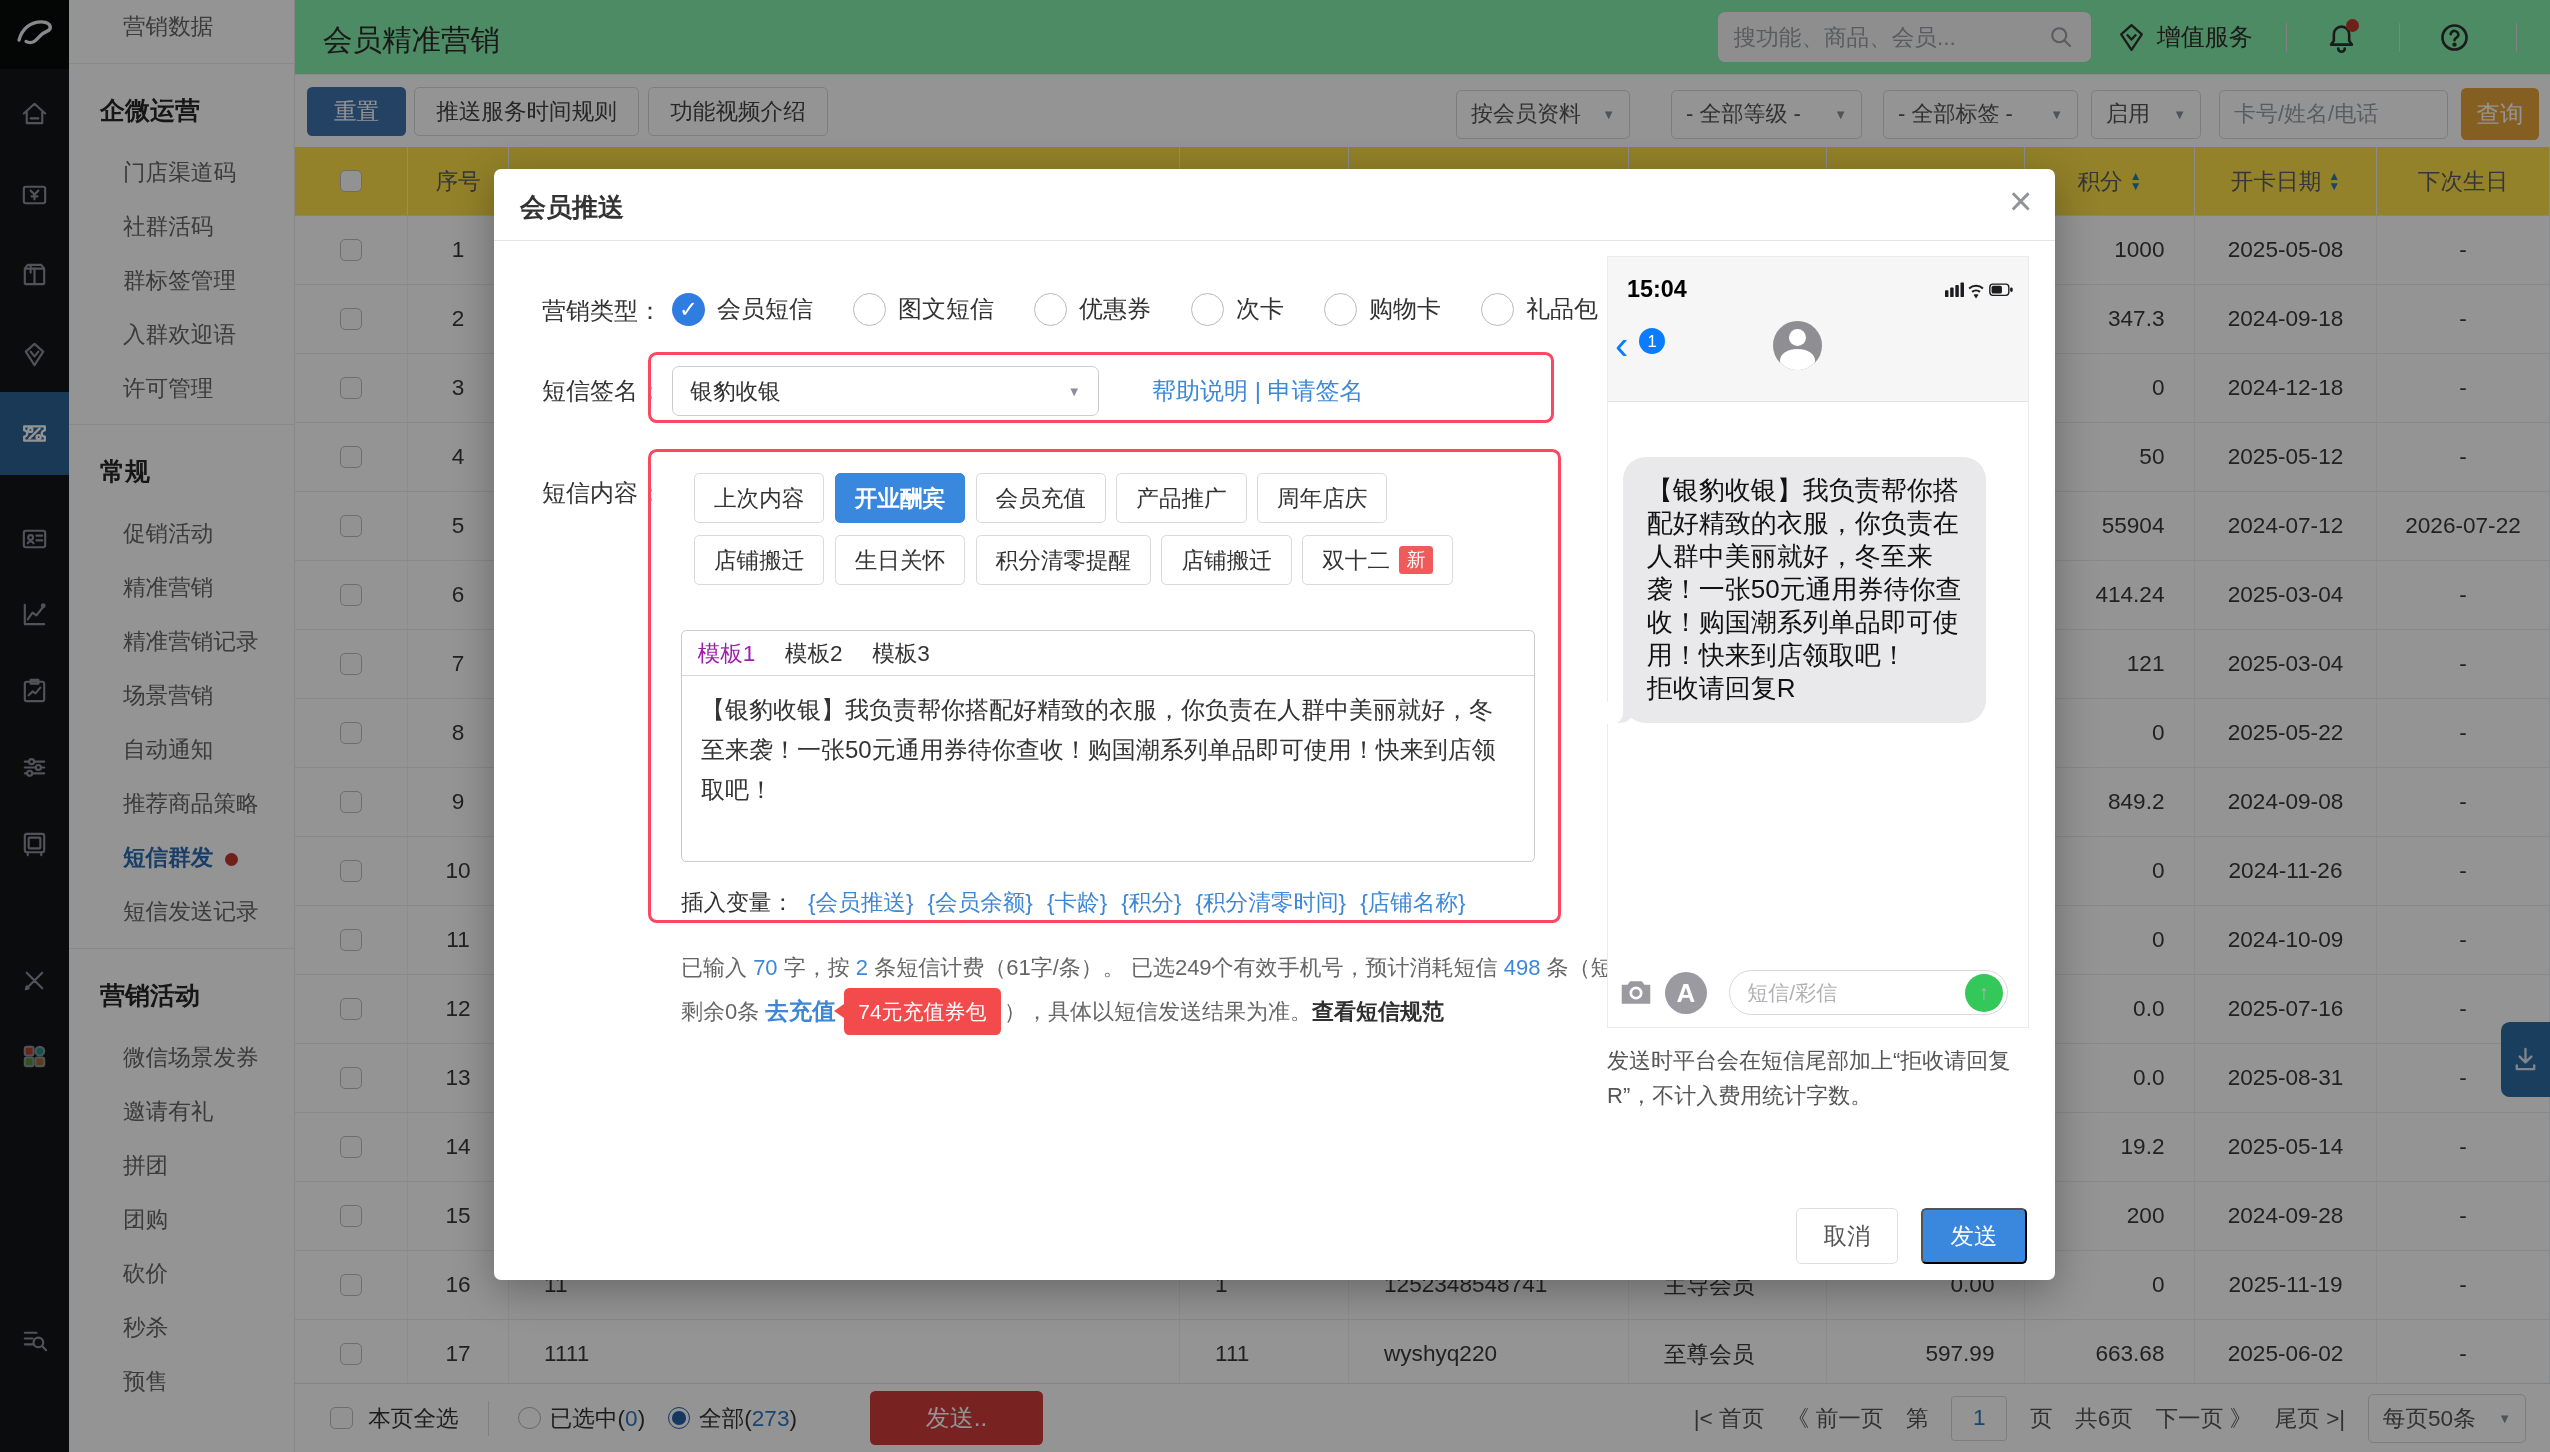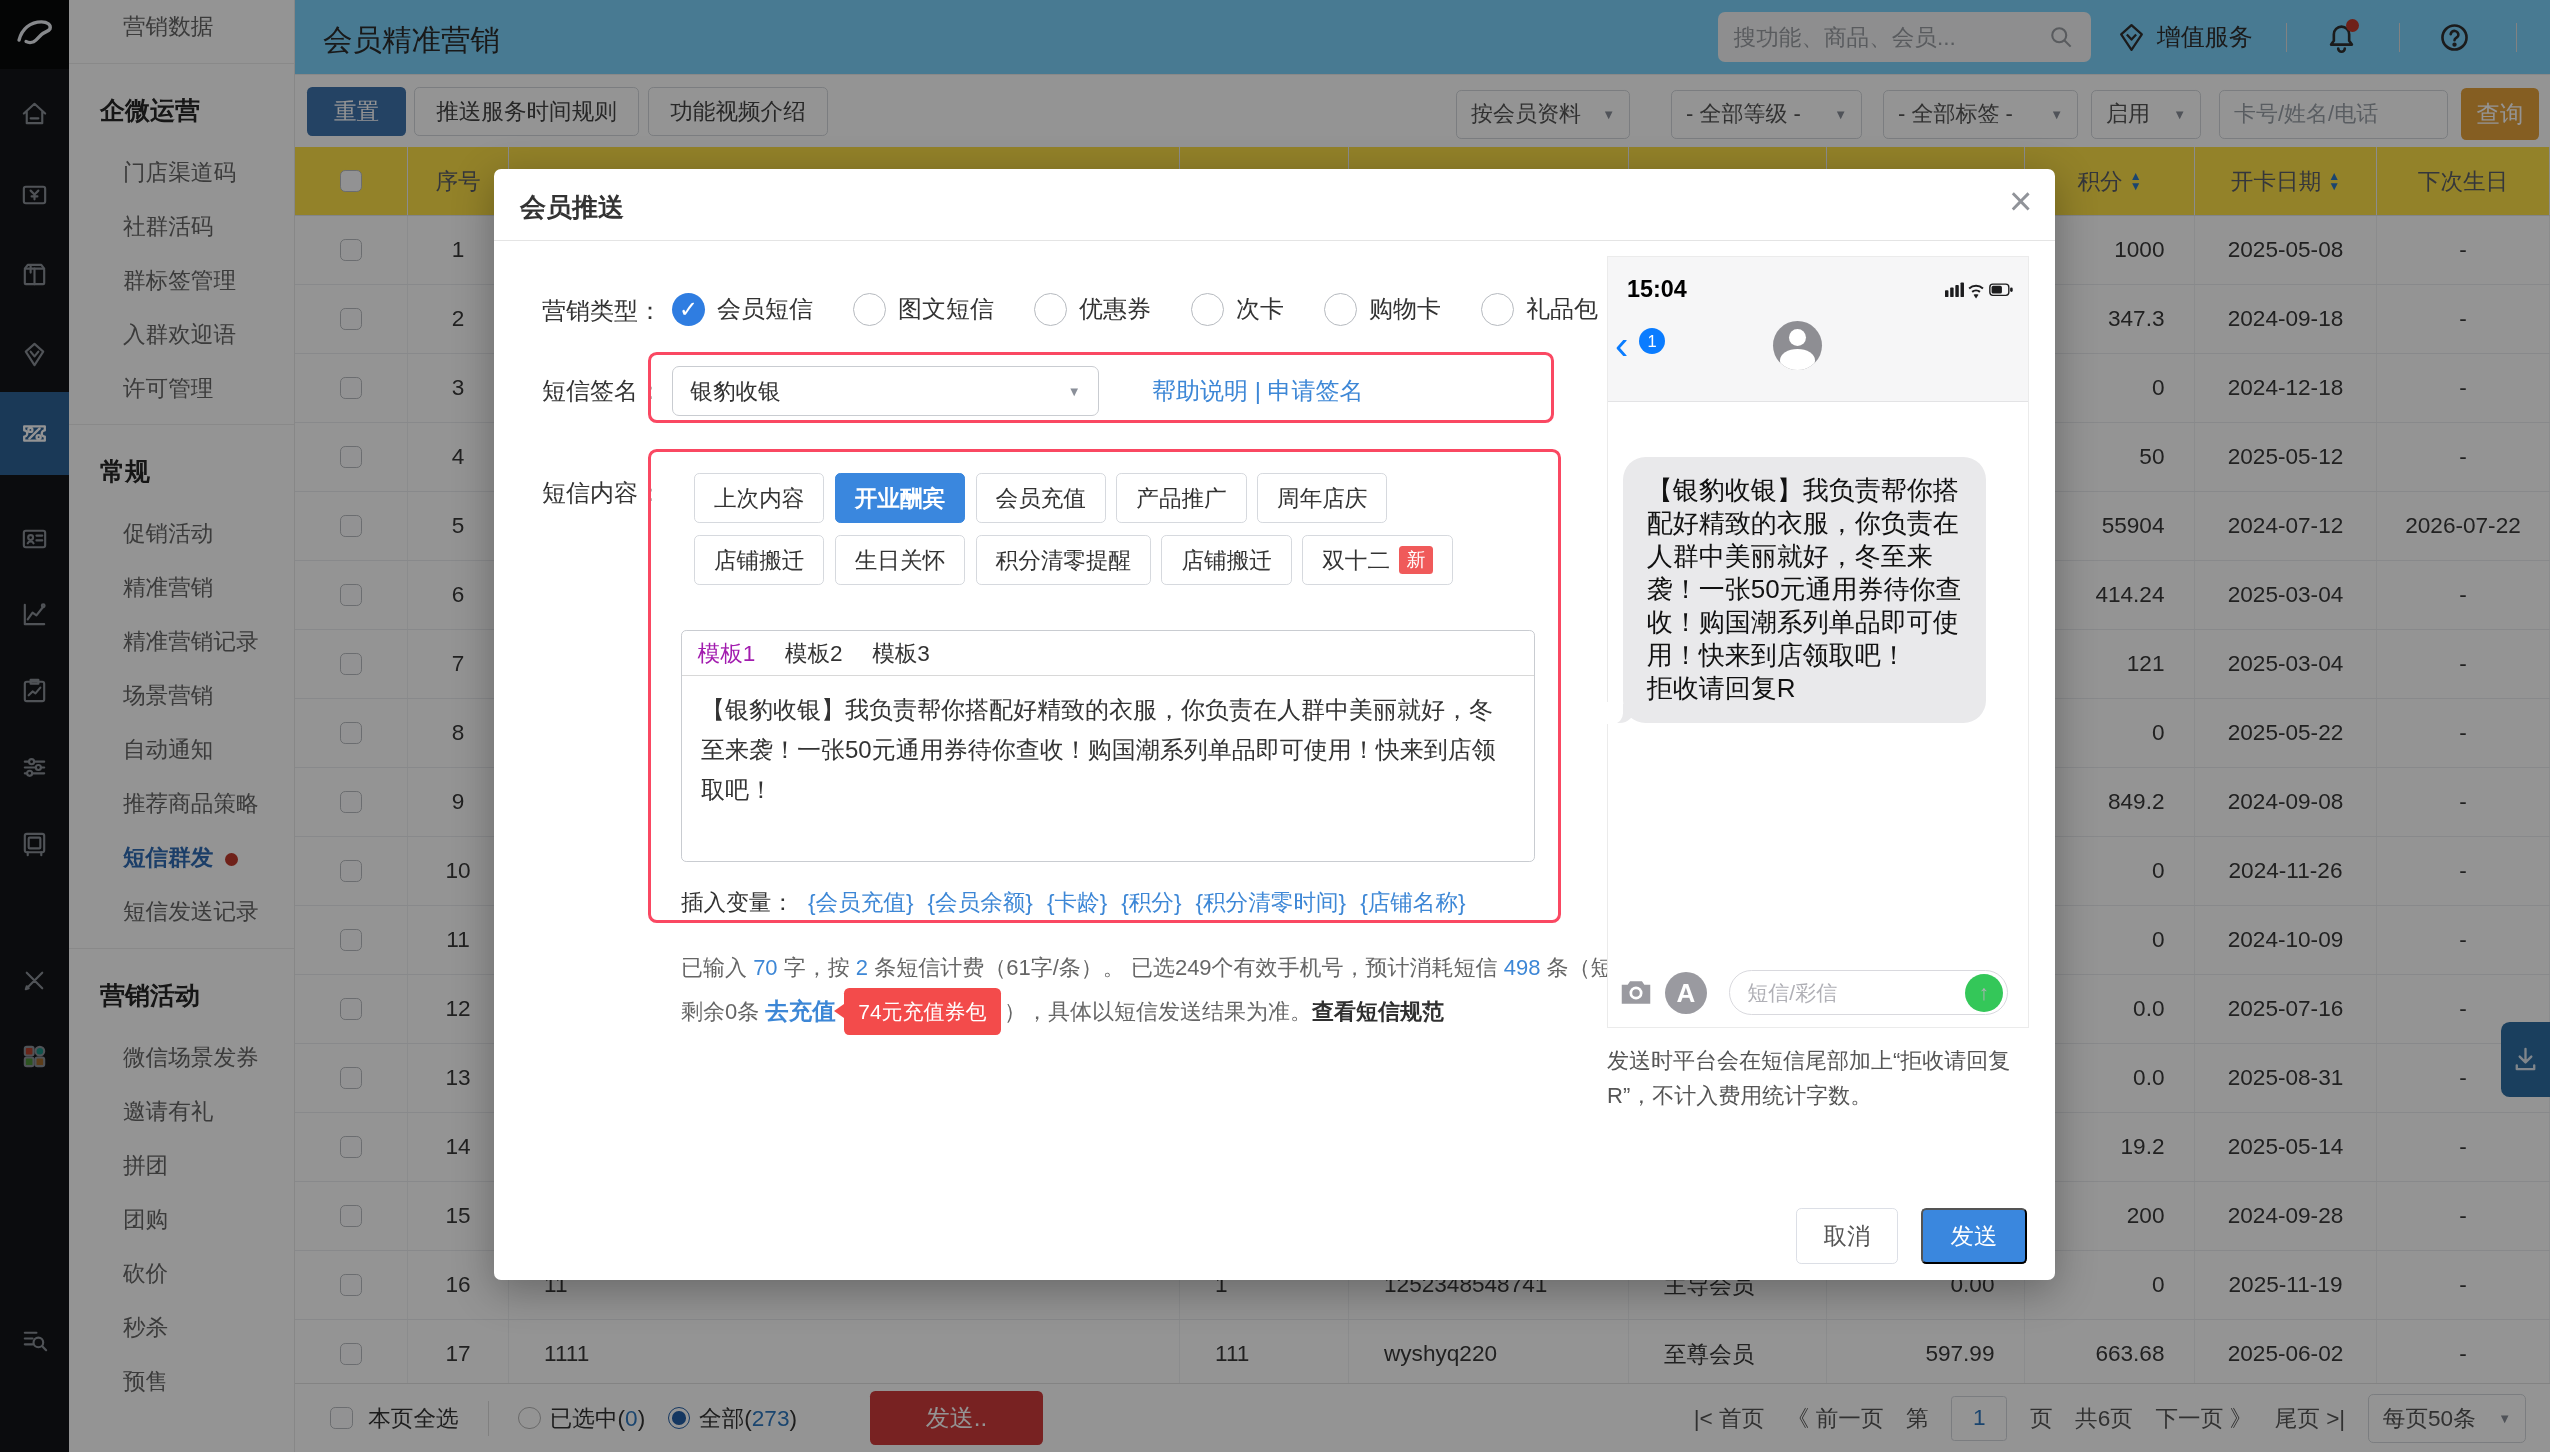--- a/index.html
+++ b/index.html
@@ -16,21 +16,21 @@
   .rail-ic.active svg { stroke:#fff; }
 
   
   .sidebar { position:absolute; left:69px; top:0; width:226px; height:100%; background:#fff; border-right:0.9px solid #e8e8e8; z-index:2; overflow:hidden; }
   .srow.item { height:54px; line-height:54px; padding-left:54px; font-size:22.6px; color:#666; white-space:nowrap; cursor:pointer; }
   .srow.sec { height:54px; line-height:54px; padding-left:31px; font-size:25px; font-weight:700; color:#262626; border-top:0.9px solid #ececec; margin-top:8.7px; padding-top:19px; height:83px; white-space:nowrap; }
   .srow.item.active { color:#2f6bb3; font-weight:700; }
   .srow.item.active::after { content:''; display:inline-block; width:13px; height:13px; border-radius:50%; background:#c0392b; margin-left:12px; vertical-align:middle; }
 
   
-  .tophdr { position:absolute; left:295px; top:0; right:0; height:75px; background:#7dd3fc; border-bottom:0.9px solid #ececec; }
+  .tophdr { position:absolute; left:295px; top:0; right:0; height:75px; background:#86efac; border-bottom:0.9px solid #ececec; }
   .page-title { position:absolute; left:28px; top:21px; font-size:29.5px; color:#2c2c2c; font-weight:500; }
   .gsearch { position:absolute; left:1423px; top:12px; width:373px; height:50px; background:#f4f5f6; border-radius:7px; display:flex; align-items:center; padding:0 15.6px; }
   .gsearch span { flex:1; font-size:22.6px; color:#9a9da3; }
   .vas { position:absolute; left:1820px; top:12px; height:50px; display:flex; align-items:center; gap:8.7px; font-size:24px; color:#2f2f2f; cursor:pointer; }
   .hico { position:absolute; top:12px; width:50px; height:50px; display:flex; align-items:center; justify-content:center; cursor:pointer; }
   .hico svg { stroke:#2f2f2f; stroke-width:2.4; fill:none; stroke-linecap:round; stroke-linejoin:round; }
   .hsep { position:absolute; top:22.6px; width:0.9px; height:29.5px; background:#e0e0e0; }
   .bell-dot { position:absolute; top:7px; right:7px; width:13px; height:13px; border-radius:50%; background:#c0392b; }
 
   
@@ -774,21 +774,21 @@
           <span class="ttab">模板2</span>
           <span class="ttab">模板3</span>
         </div>
       <div class="tpl-text">【银豹收银】我负责帮你搭配好精致的衣服，你负责在人群中美丽就好，冬至来袭！一张50元通用券待你查收！购国潮系列单品即可使用！快来到店领取吧！</div>
     </div>
 
     <div class="vars">
       <span class="vlabel">插入变量：</span>
       <span style="display:flex;gap:14px">
 
-      <a class="var">{会员充值}</a>
+      <a class="var">{会员推送}</a>
           <a class="var">{会员余额}</a>
           <a class="var">{卡龄}</a>
           <a class="var">{积分}</a>
           <a class="var">{积分清零时间}</a>
           <a class="var">{店铺名称}</a>
         </span>
     </div>
 
     <div class="stats">
       <span>已输入 </span><span class="n">70</span><span> 字，按 </span><span class="n">2</span><span> 条短信计费（61字/条）。 已选249个有效手机号，预计消耗短信 </span><span class="n">498</span><span> 条（短信余额剩余0条 </span><span class="recharge">去充值</span><span class="coupon">74元充值券包</span><span>），具体以短信发送结果为准。</span><span class="rules">查看短信规范</span>

